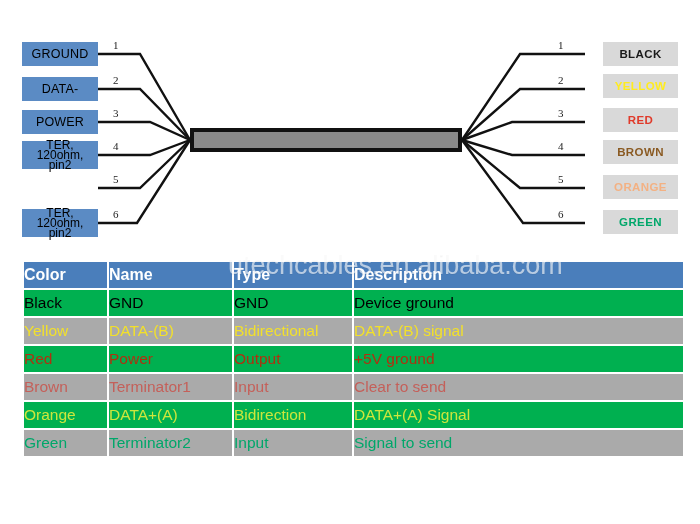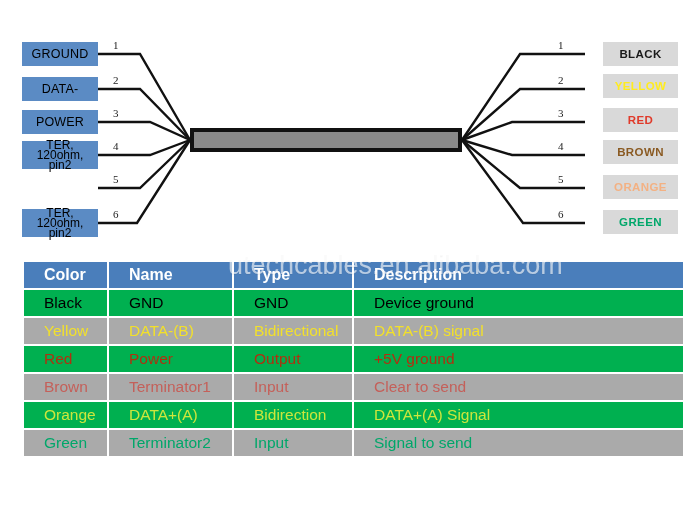--- a/index.html
+++ b/index.html
@@ -78,21 +78,21 @@
   
   #pin-table{
     position:absolute;
     left:22px;top:260px;
     width:655px;
     border-collapse:separate;
     border-spacing:2px;
     table-layout:fixed;
   }
   #pin-table th,#pin-table td{
-    padding:4px 20px;
+    padding:4px 0;
     text-align:left;
     font-size:15.5px;
     height:24px;
     box-sizing:border-box;
     overflow:hidden;
     white-space:nowrap;
   }
   #pin-table th{
     background:#4a7ebb;
     color:#ffffff;

